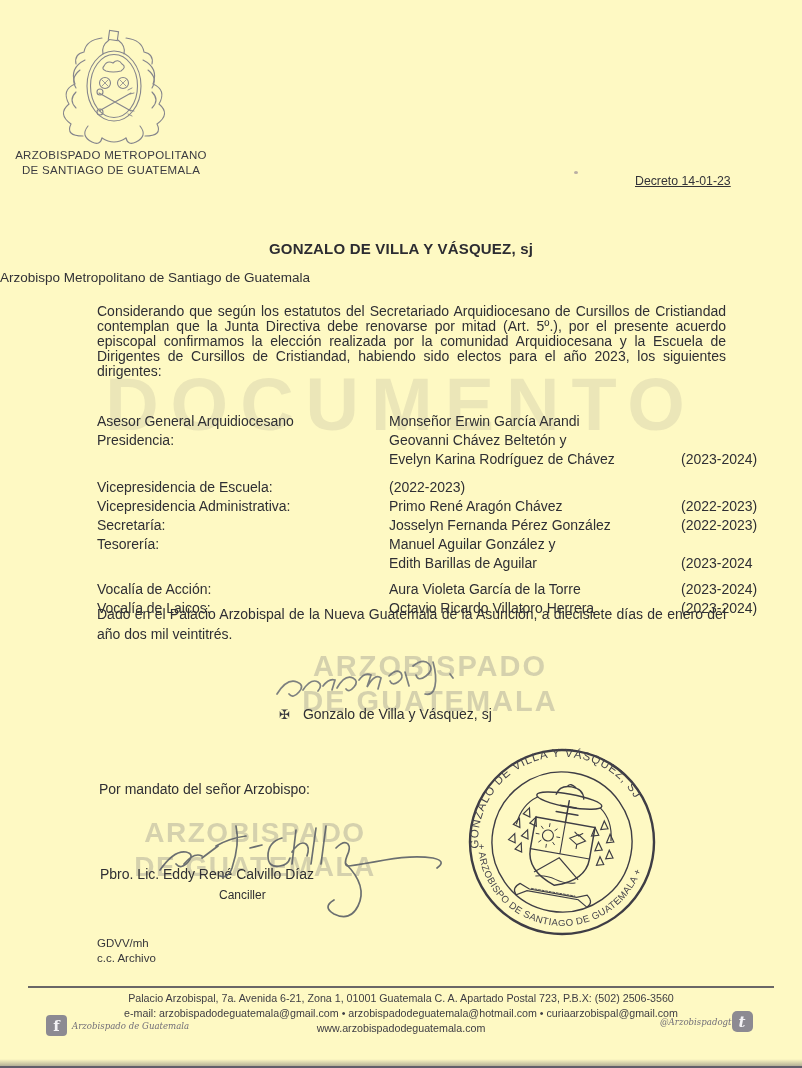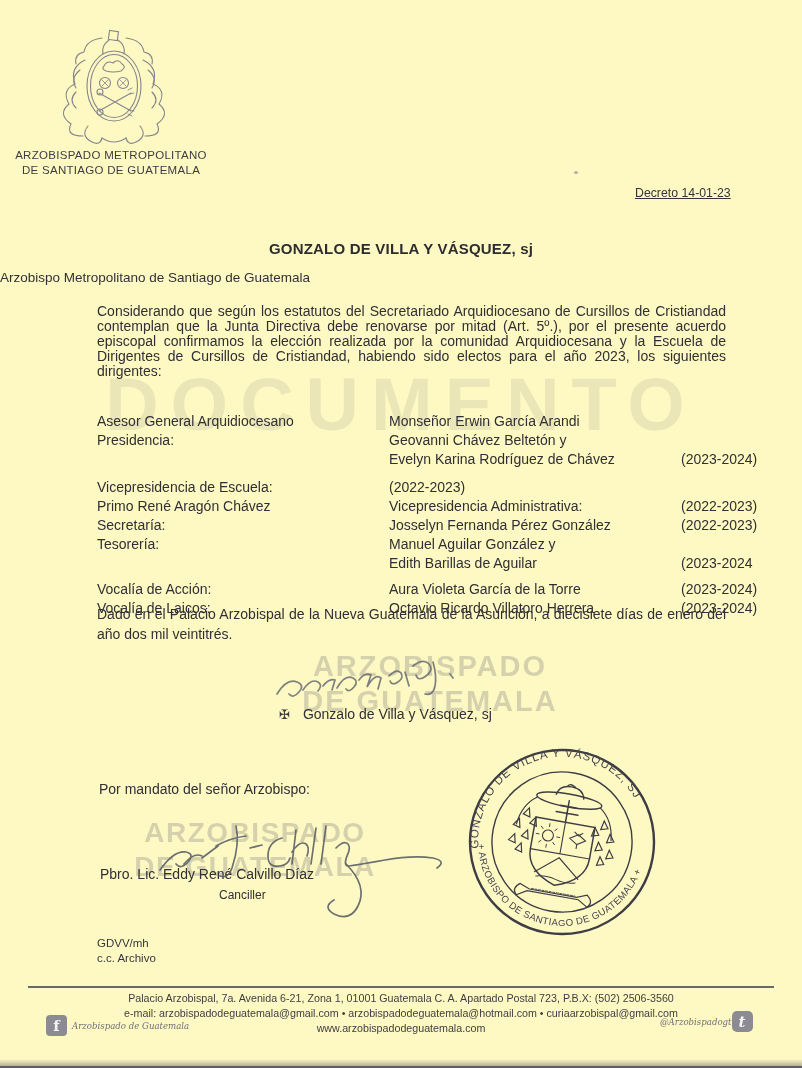--- a/index.html
+++ b/index.html
@@ -7,21 +7,21 @@
     position:relative;width:802px;height:1068px;margin:0 auto;
     background:#fef9c3;overflow:hidden;
     font-family:"Liberation Sans",sans-serif;color:#2f2f34;
   }
   .abs{position:absolute;}
   
   .emblem{left:52px;top:26px;}
   .lh-text{left:8px;top:148px;width:206px;text-align:center;
     font-size:11.5px;line-height:15px;letter-spacing:.3px;color:#3c3c42;}
   
-  .decree{left:635px;top:186px;font-size:12.3px;color:#333338;
+  .decree{left:635px;top:174px;font-size:12.3px;color:#333338;
     text-decoration:underline;}
   .speck{width:4px;height:3px;border-radius:50%;background:#9b8f97;opacity:.7;}
   
   .doc-title{left:0;top:240px;width:802px;text-align:center;
     font-size:15px;font-weight:bold;letter-spacing:.2px;color:#2c2c31;}
   .doc-subtitle{left:0;top:270px;width:802px;text-align:left;
     font-size:13.5px;color:#313136;}
   
   .body-par{left:97px;top:304px;width:629px;font-size:14px;line-height:15px;
     text-align:justify;color:#2f2f34;z-index:2;}
@@ -140,22 +140,22 @@
           <span>Evelyn Karina Rodríguez de Chávez</span>
           <span>(2023-2024)</span>
         </div>
       </div>
       <div class="app-group">
         <div class="app-row">
           <span>Vicepresidencia de Escuela:</span>
           <span>(2022-2023)</span>
         </div>
         <div class="app-row">
+          <span>Vicepresidencia Administrativa:</span>
           <span>Primo René Aragón Chávez</span>
-          <span>Vicepresidencia Administrativa:</span>
           <span>(2022-2023)</span>
         </div>
         <div class="app-row">
           <span>Secretaría:</span>
           <span>Josselyn Fernanda Pérez González</span>
           <span>(2022-2023)</span>
         </div>
         <div class="app-row">
           <span>Tesorería:</span>
           <span>Manuel Aguilar González y</span>

